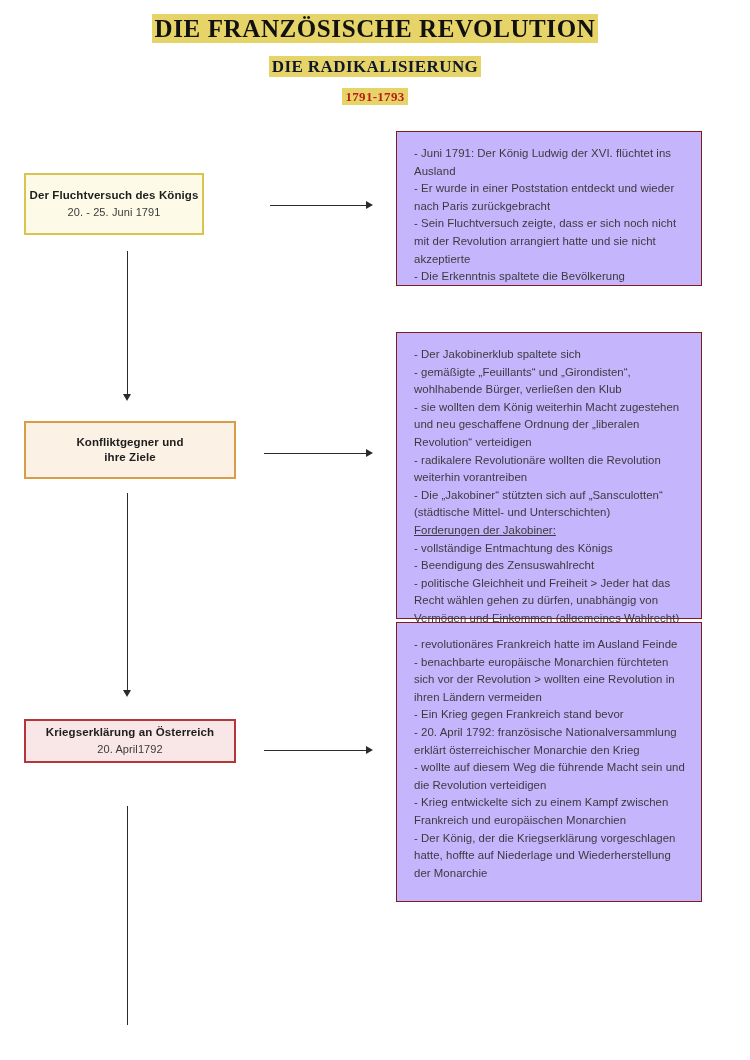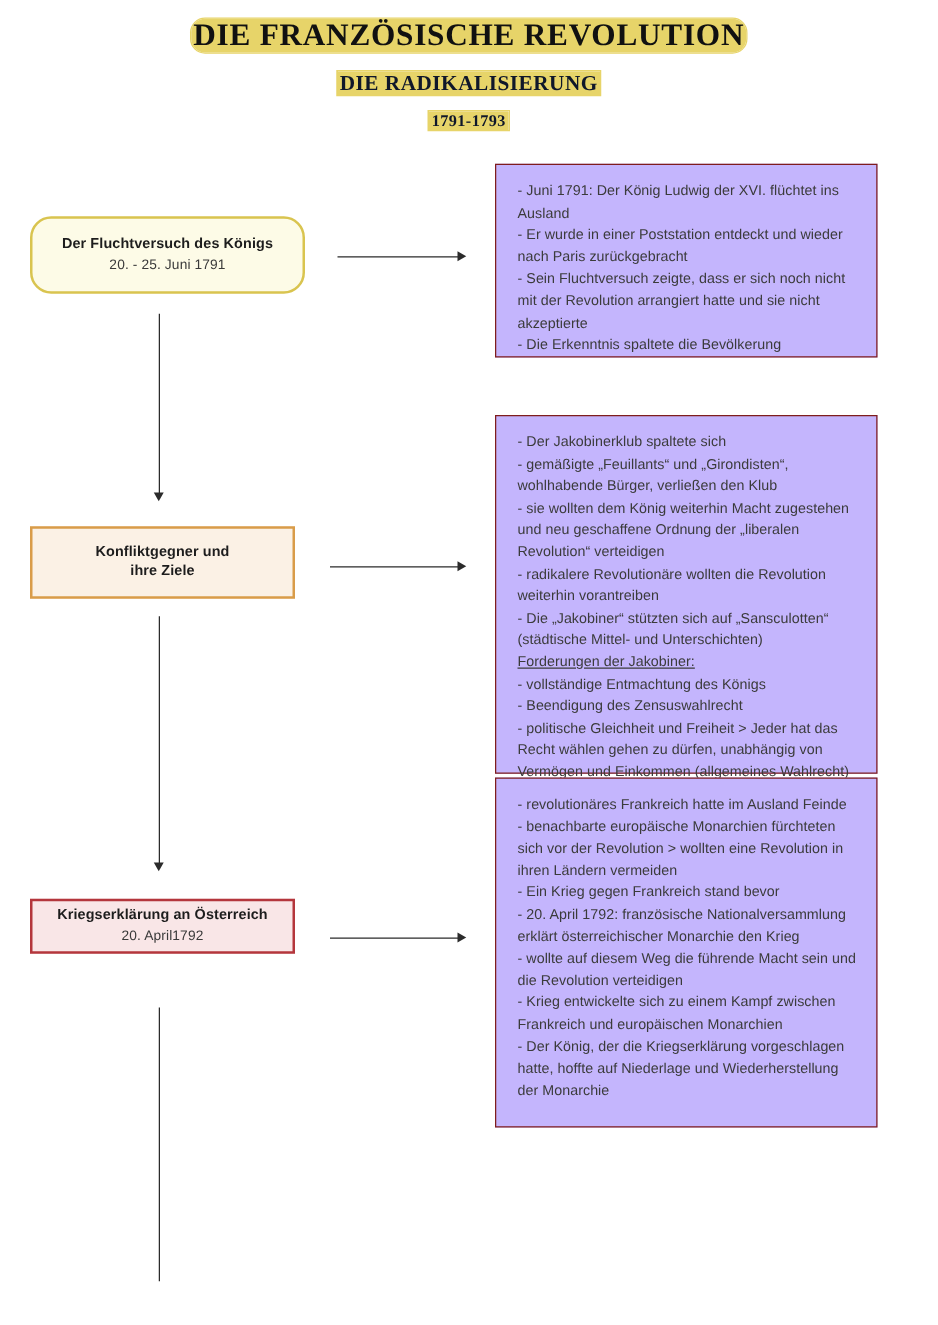--- a/index.html
+++ b/index.html
@@ -51,21 +51,21 @@
     color: #0f172a;
     margin: 0;
     padding-top: 12px;
     line-height: 22px;
   }
   .title-years {
     font-family: "Liberation Serif", serif;
     font-weight: bold;
     font-size: 13px;
     letter-spacing: 0.3px;
-    color: #0f172a;
+    color: #b91c1c;
     margin: 0;
     padding-top: 10px;
     line-height: 18px;
   }
 
   
   .event-box {
     position: absolute;
     box-sizing: border-box;
     border-width: 2px;
@@ -86,24 +86,23 @@
   .event-sub {
     font-size: 11px;
     font-weight: normal;
     line-height: 15px;
     color: #3a3a3a;
     margin-top: 2px;
     letter-spacing: 0.1px;
   }
 
   #box-flucht {
-    left: 24px; top: 173px; width: 220px; height: 62px;
+    left: 24px; top: 173px; width: 180px; height: 62px;
     background: #fdfbe7;
     border-color: #d9c44f;
-    border-radius: 17px;
   }
   #box-konflikt {
     left: 24px; top: 421px; width: 212px; height: 58px;
     background: #fbf1e5;
     border-color: #d99c49;
   }
   #box-krieg {
     left: 24px; top: 719px; width: 212px; height: 44px;
     background: #f9e6e7;
     border-color: #b4363c;
@@ -168,21 +167,21 @@
   #hhead-1      { left: 366px; top: 200.5px; }
   #hline-2      { left: 264px; top: 453px; width: 103px; }
   #hhead-2      { left: 366px; top: 448.5px; }
   #hline-3      { left: 264px; top: 750px; width: 103px; }
   #hhead-3      { left: 366px; top: 745.5px; }
 </style>
 </head>
 <body>
 
 <div class="title-block">
-  <h1 class="title-main"><span class="hl" style="background: rgb(231, 212, 105); box-shadow: rgb(231, 212, 105) 0px 0px 0px 1px; border-radius: 11px;">DIE FRANZÖSISCHE REVOLUTION</span></h1>
+  <h1 class="title-main"><span class="hl" style="background: rgb(231, 212, 105); box-shadow: rgb(231, 212, 105) 0px 0px 0px 1px;">DIE FRANZÖSISCHE REVOLUTION</span></h1>
   <h2 class="title-sub"><span class="hl" style="background: rgb(231, 212, 105); box-shadow: rgb(231, 212, 105) 0px 0px 0px 1px;">DIE RADIKALISIERUNG</span></h2>
   <div class="title-years"><span class="hl" style="background: rgb(231, 212, 105); box-shadow: rgb(231, 212, 105) 0px 0px 0px 1px;">1791-1793</span></div>
 </div>
 
 <div class="event-box" id="box-flucht" style="background: rgb(253, 251, 231); border-color: rgb(217, 196, 79);">
   <div class="event-title">Der Fluchtversuch des Königs</div>
   <div class="event-sub">20. - 25. Juni 1791</div>
 </div>
 
 <div class="event-box" id="box-konflikt" style="background: rgb(251, 241, 229); border-color: rgb(217, 156, 73);">

